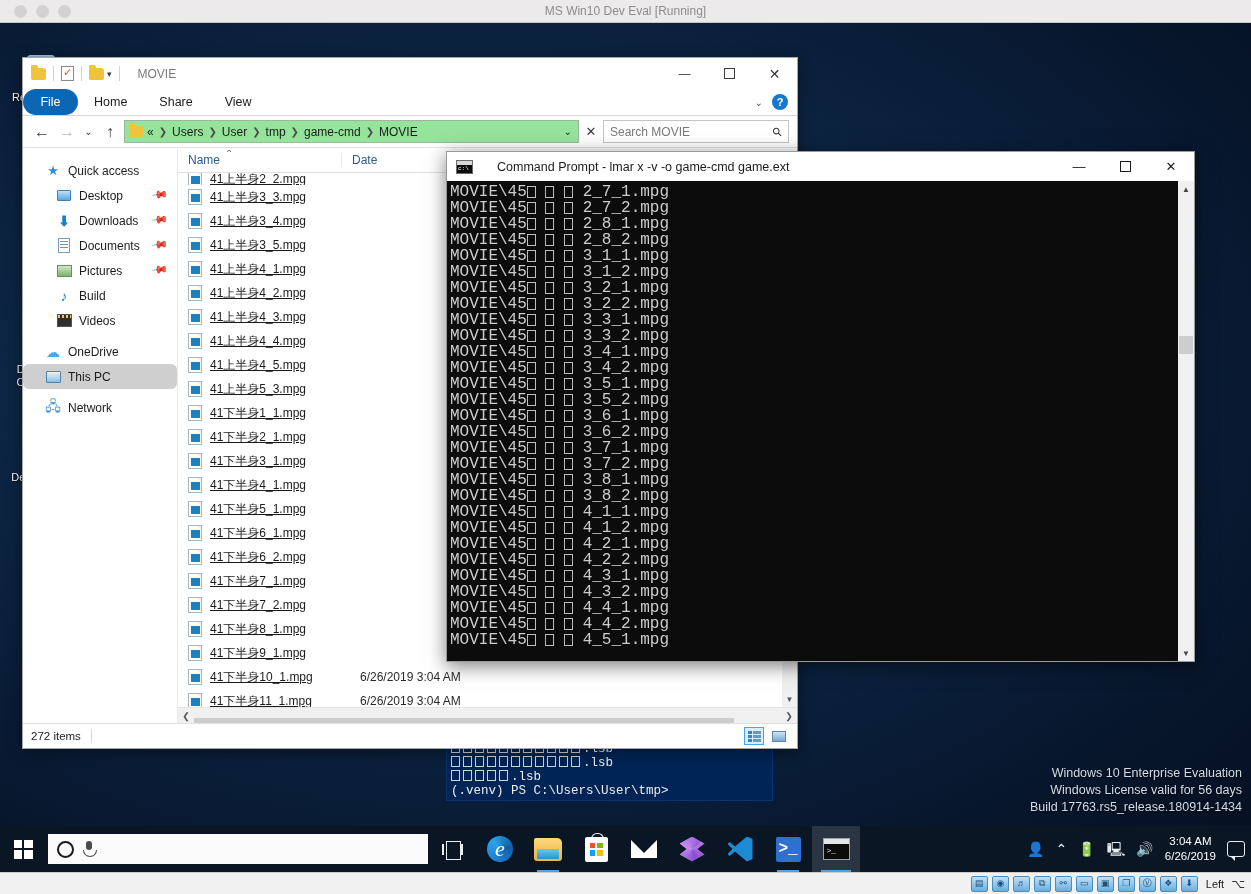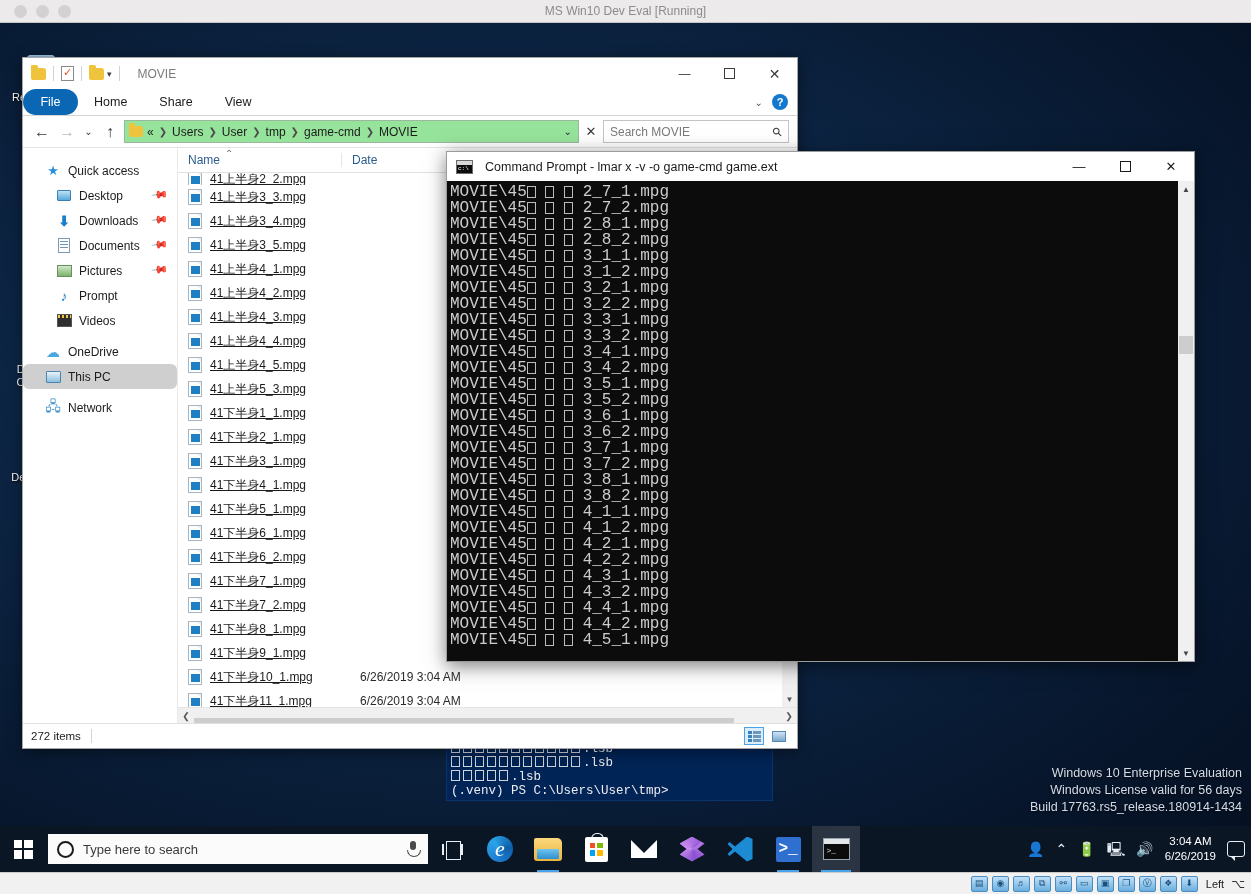--- a/index.html
+++ b/index.html
@@ -316,21 +316,21 @@
     border: 1px solid #5c87ad; }
 
   
   .cmdwin {
     position: absolute; left: 446px; top: 128px; width: 749px; height: 511px;
     border: 1px solid #9b9b9b; background: #0c0c0c;
     box-shadow: 0 4px 18px rgba(0,0,0,.5);
     display: flex; flex-direction: column;
   }
   .cmd-title { height: 29px; background: #fff; display: flex; align-items: center;
-    padding-left: 9px; gap: 12px; }
+    padding-left: 9px; gap: 24px; }
   .cmd-ticon { width: 17px; height: 14px; background: #0c0c0c; border: 1px solid #6b6b6b;
     position: relative; flex: none; }
   .cmd-ticon:before { content:""; position:absolute; left:0; right:0; top:0; height:4px;
     background:#d9d9d9; }
   .cmd-ticon:after { content:"c:\\"; position:absolute; left:1px; top:3px; color:#fff;
     font-family:"Liberation Mono", monospace; font-size:6px; line-height:9px; }
   .cmd-titletext { font-size: 12.5px; color: #1b1b1b; }
   .cmd-ctrls { margin-left: auto; display: flex; }
   .cmd-wc { width: 46px; height: 29px; display:flex; align-items:center; justify-content:center;
     font-size: 13px; color:#1b1b1b; }
@@ -495,21 +495,21 @@
           </div>
           <div class="nav-item indent">
             <span class="ni-glyph">
                 <i class="g-pic"></i>
               </span>
             <span>Pictures</span>
             <span class="nav-pin">📌</span>
           </div>
           <div class="nav-item indent">
             <span class="ni-glyph g-music">♪</span>
-            <span>Prompt</span>
+            <span>Build</span>
           </div>
           <div class="nav-item indent">
             <span class="ni-glyph">
                 <i class="g-video"></i>
               </span>
             <span>Videos</span>
           </div>
           <div class="nav-item" style="margin-top:6px;">
             <span class="ni-glyph g-cloud">☁</span>
             <span>OneDrive</span>
@@ -789,21 +789,20 @@
       <div class="tb-start">
         <span class="win-logo">
             <i></i>
             <i></i>
             <i></i>
             <i></i>
           </span>
       </div>
       <div class="tb-search">
         <span class="circ"></span>
-        <span class="tb-search-text">Type here to search</span>
         <span class="mic"></span>
       </div>
       <div class="tb-btn">
         <span class="ico-taskview"></span>
       </div>
       <div class="tb-btn">
         <span class="ico-edge"></span>
       </div>
       <div class="tb-btn open">
         <span class="ico-explorer"></span>

